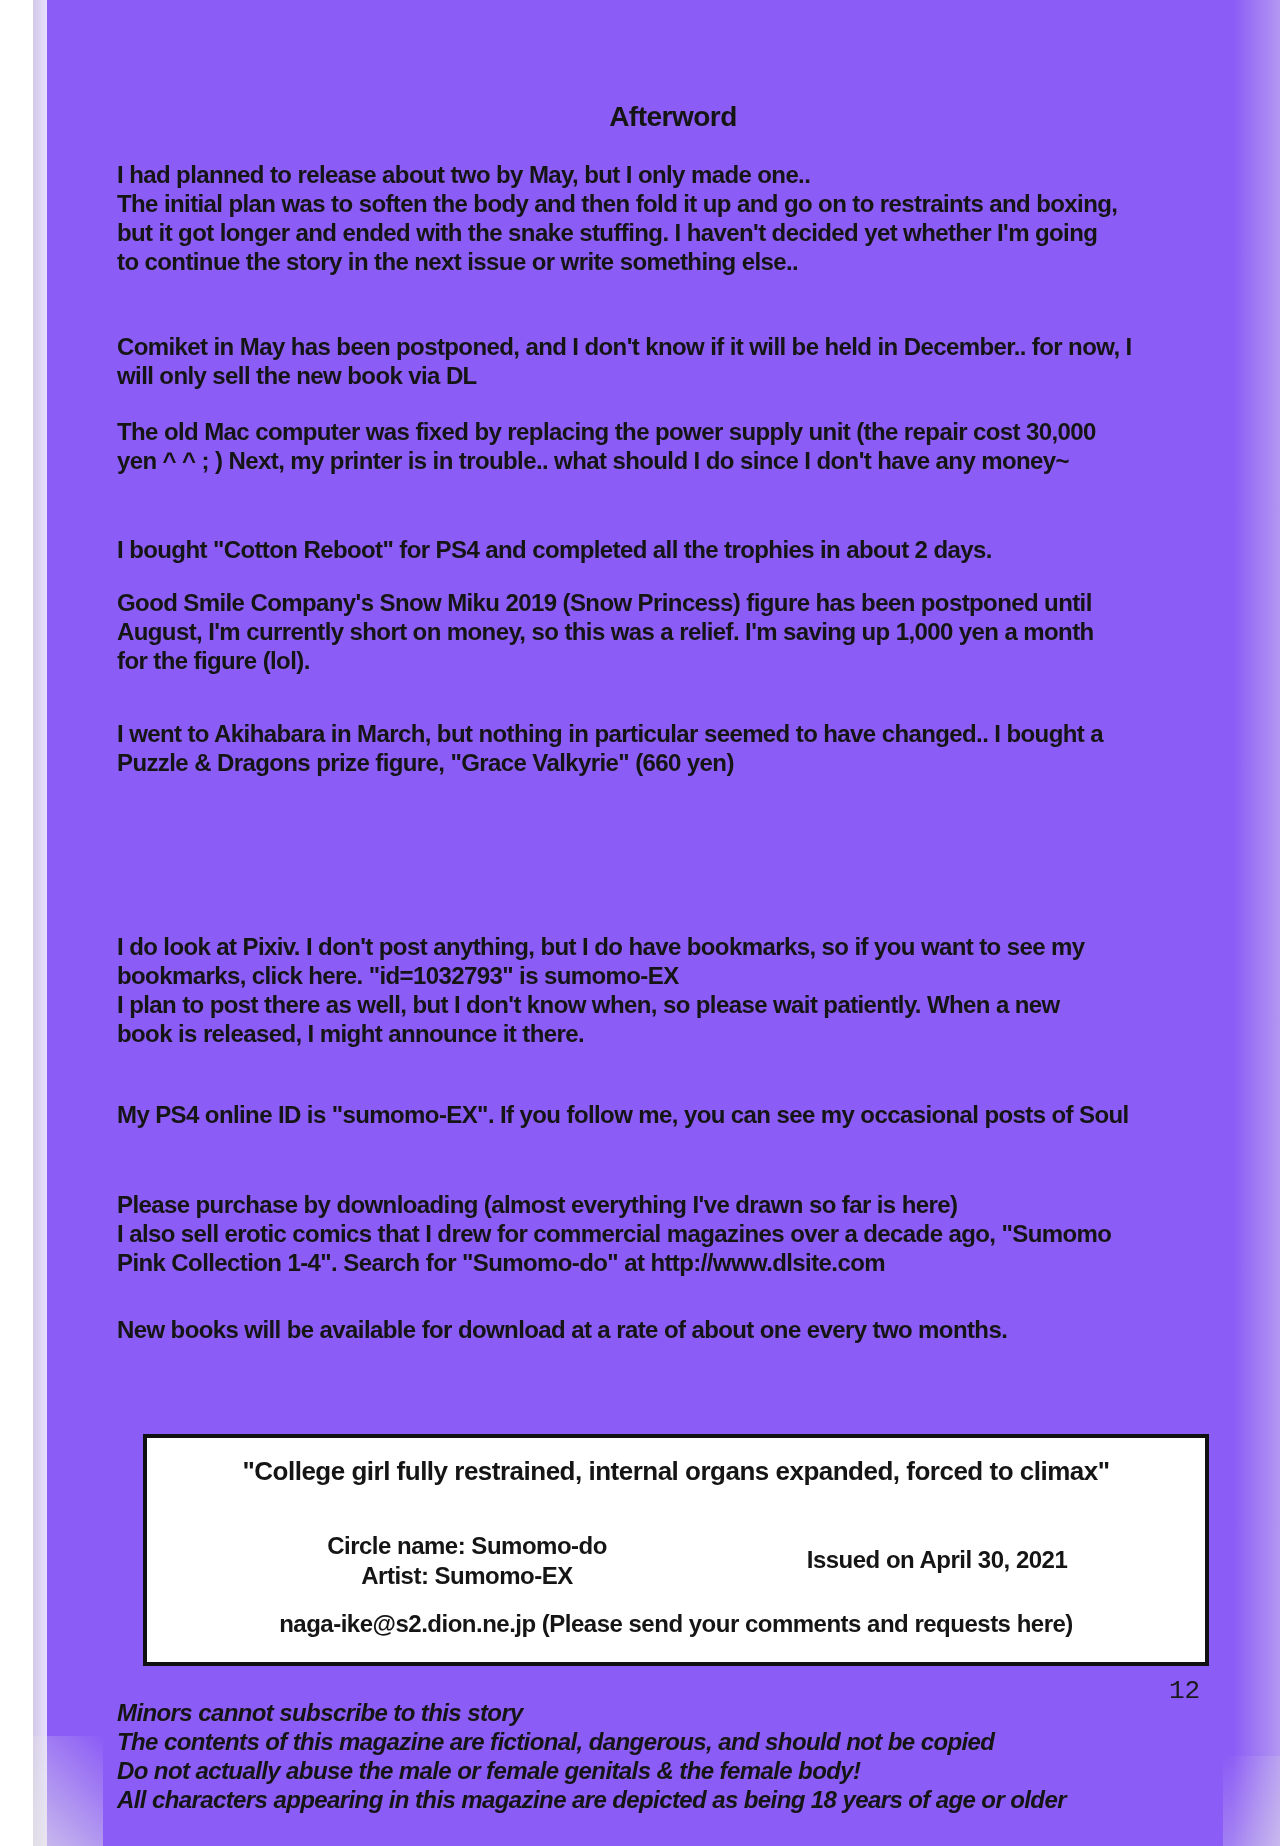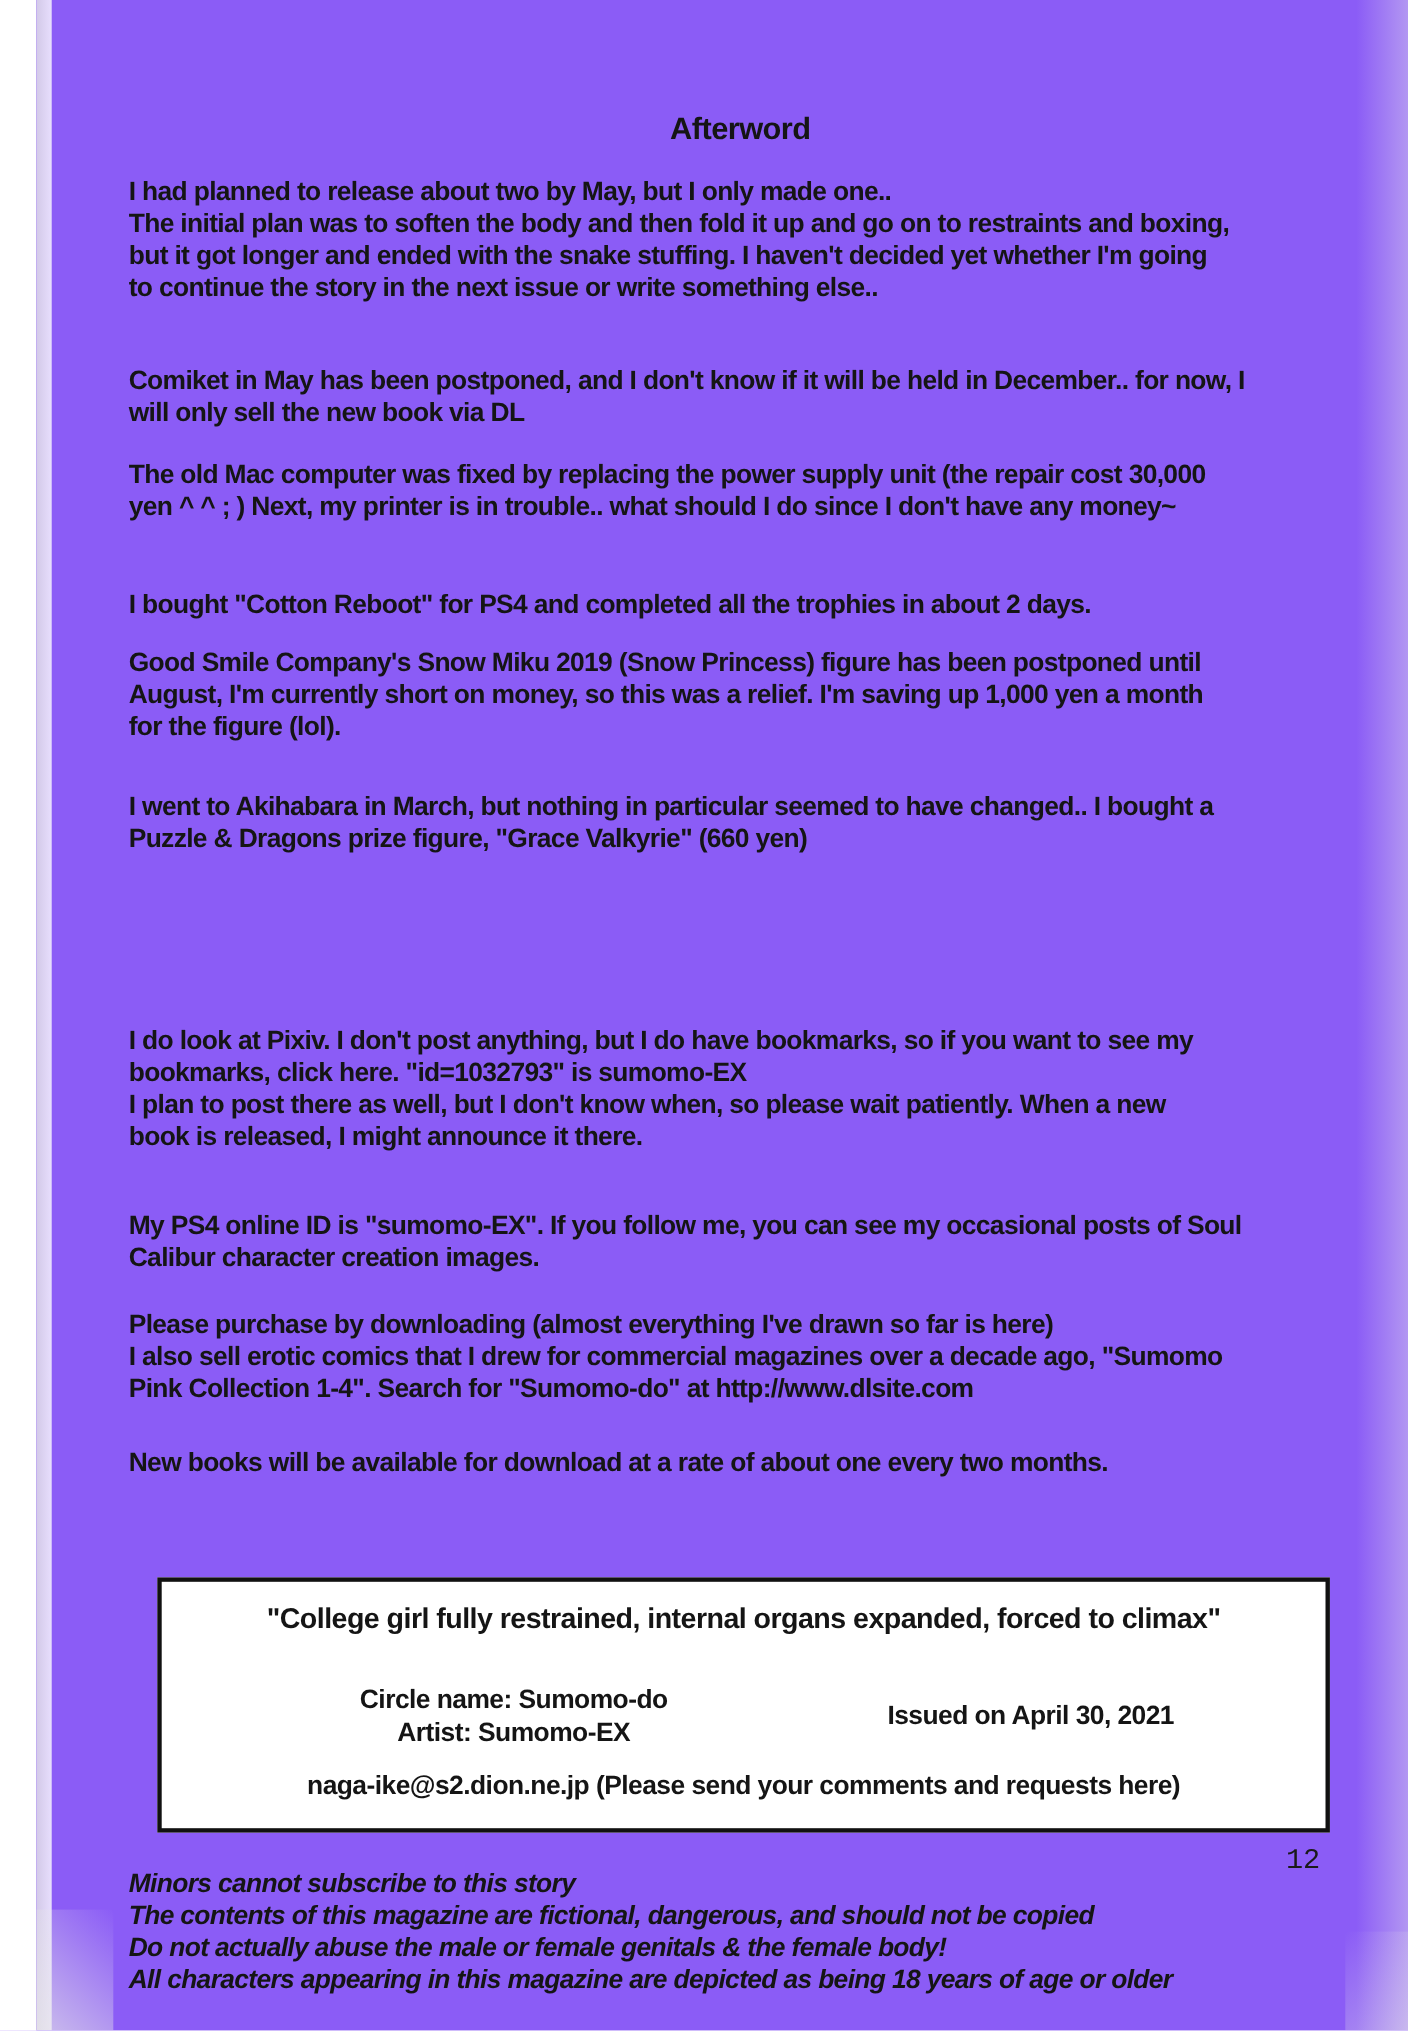--- a/index.html
+++ b/index.html
@@ -111,21 +111,20 @@
 
   <div class="para" style="top:932px">
     <div class="line">I do look at Pixiv. I don't post anything, but I do have bookmarks, so if you want to see my</div>
     <div class="line">bookmarks, click here. "id=1032793" is sumomo-EX</div>
     <div class="line">I plan to post there as well, but I don't know when, so please wait patiently. When a new</div>
     <div class="line">book is released, I might announce it there.</div>
   </div>
 
   <div class="para" style="top:1100px">
     <div class="line">My PS4 online ID is "sumomo-EX". If you follow me, you can see my occasional posts of Soul</div>
-    <div class="line">Calibur character creation images.</div>
   </div>
 
   <div class="para" style="top:1190px">
     <div class="line">Please purchase by downloading (almost everything I've drawn so far is here)</div>
     <div class="line">I also sell erotic comics that I drew for commercial magazines over a decade ago, "Sumomo</div>
     <div class="line">Pink Collection 1-4". Search for "Sumomo-do" at http://www.dlsite.com</div>
   </div>
 
   <div class="para" style="top:1315px">
     <div class="line">New books will be available for download at a rate of about one every two months.</div>

